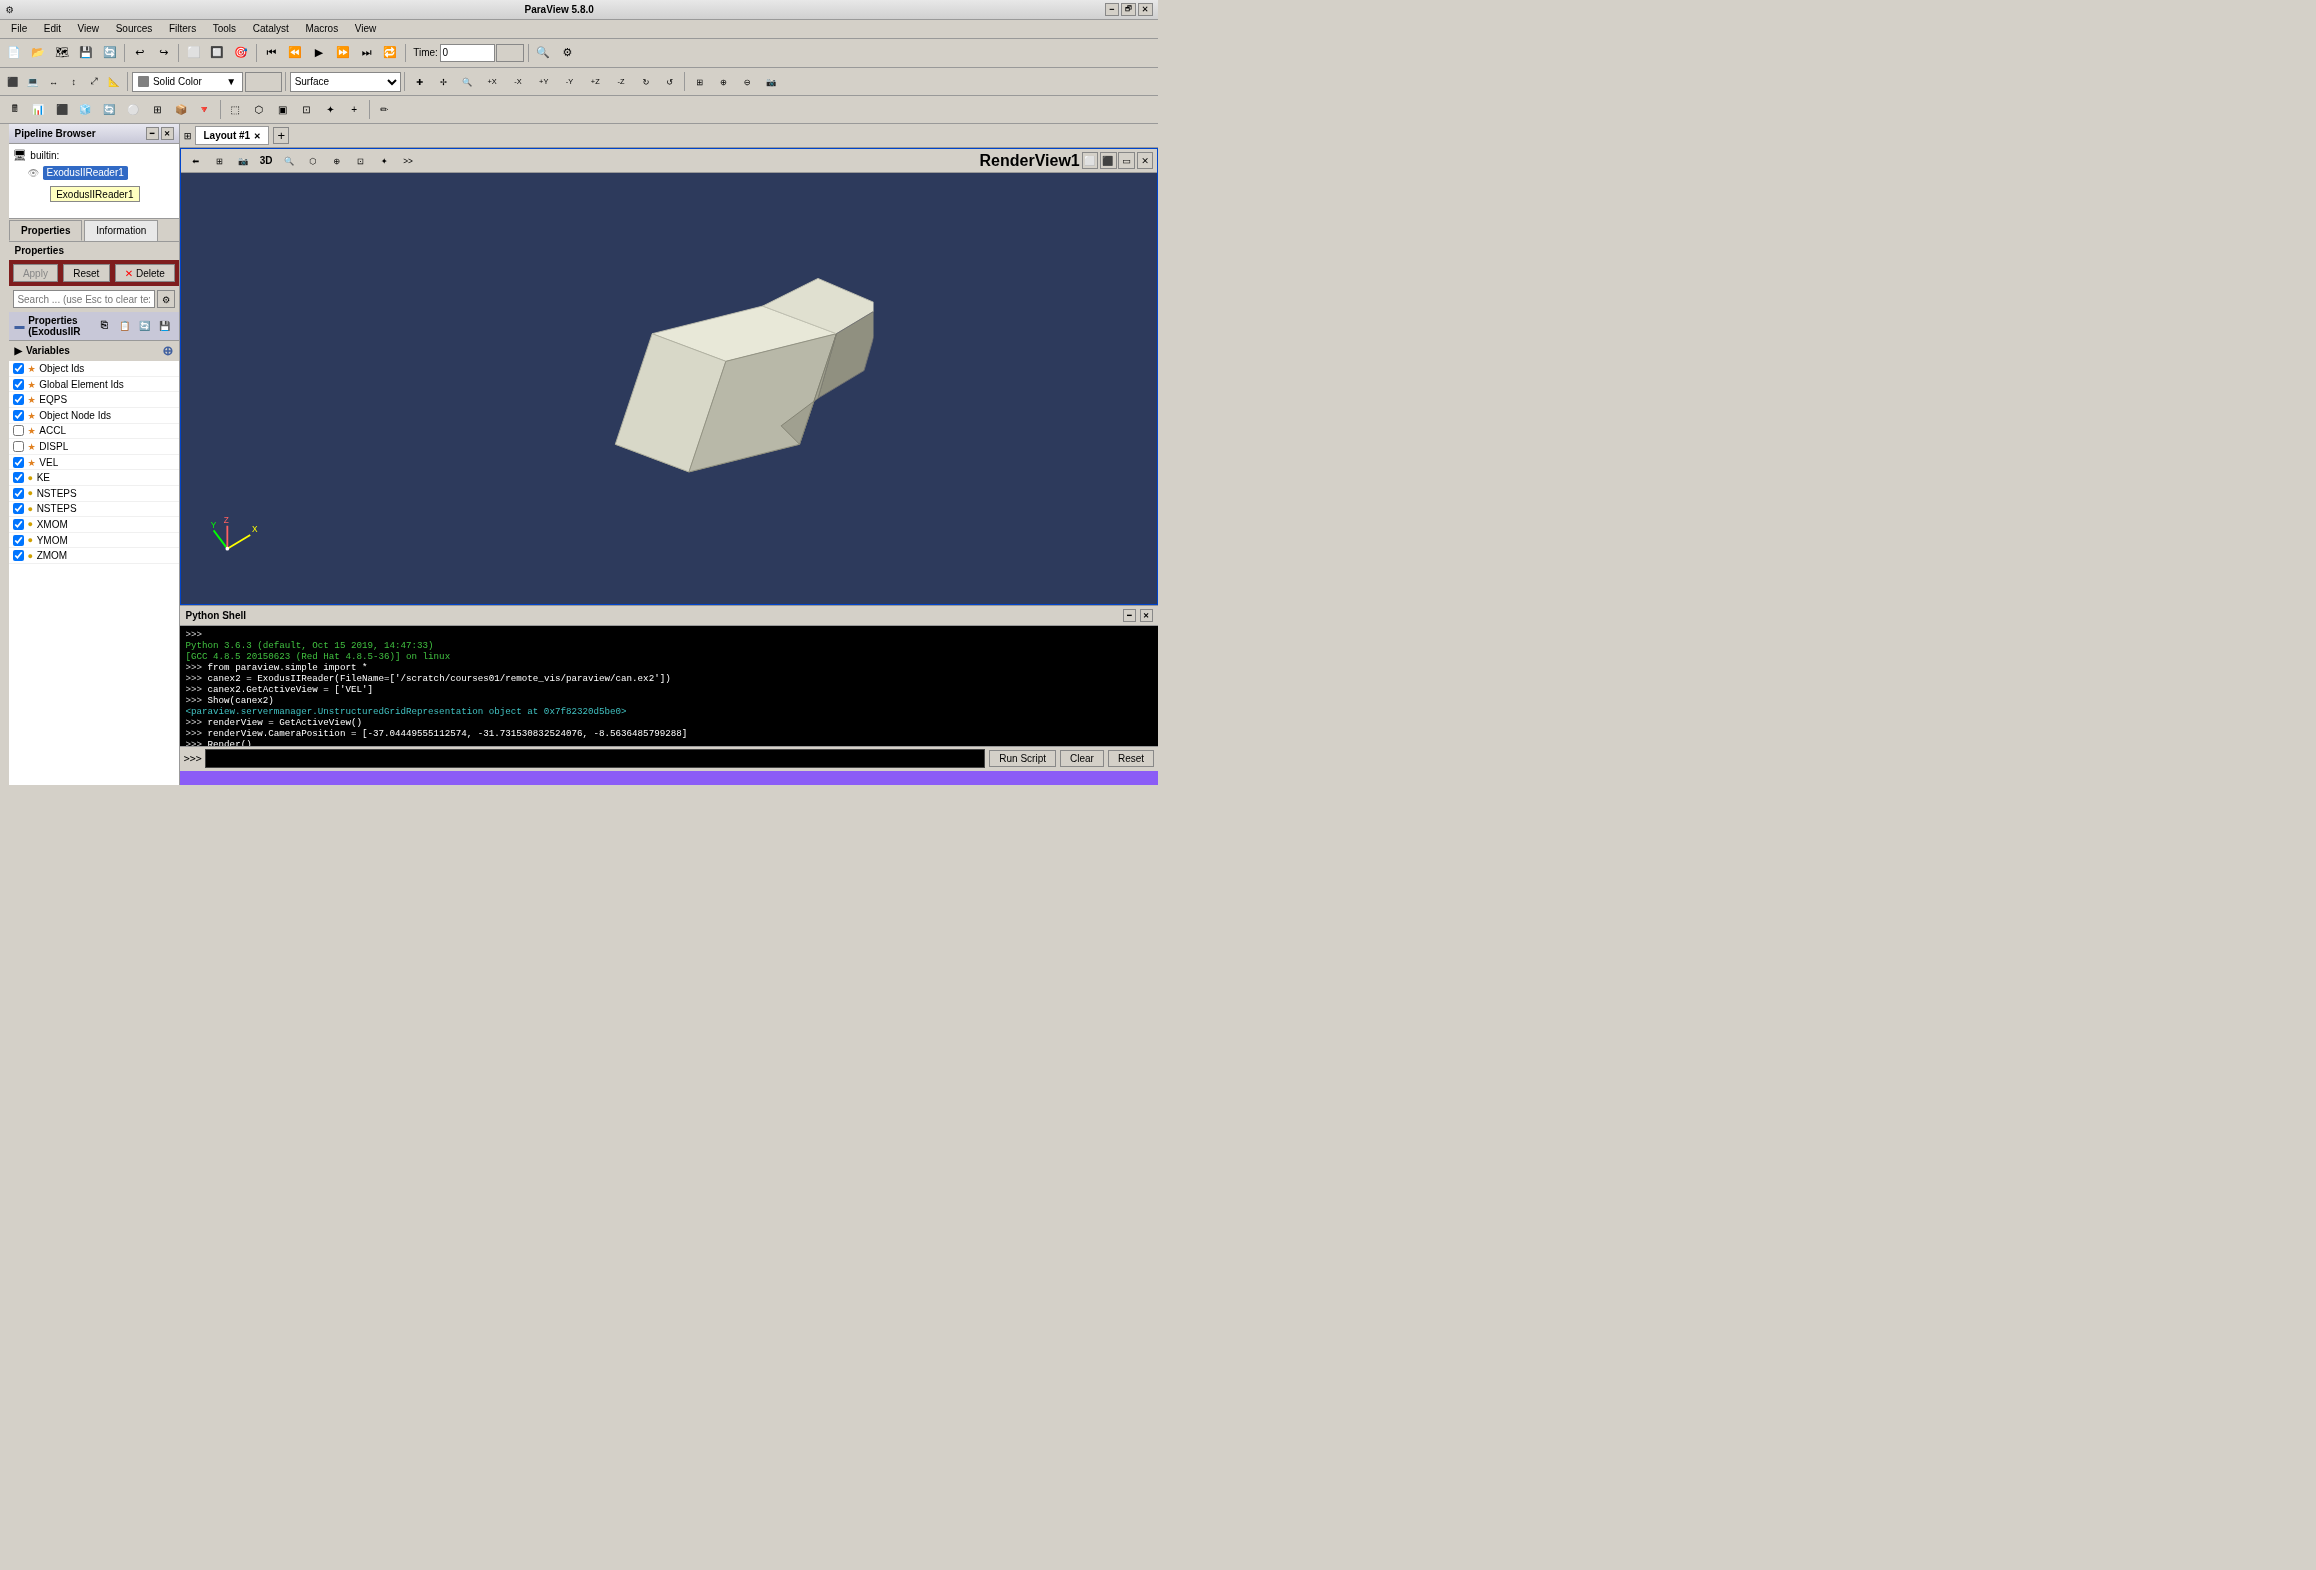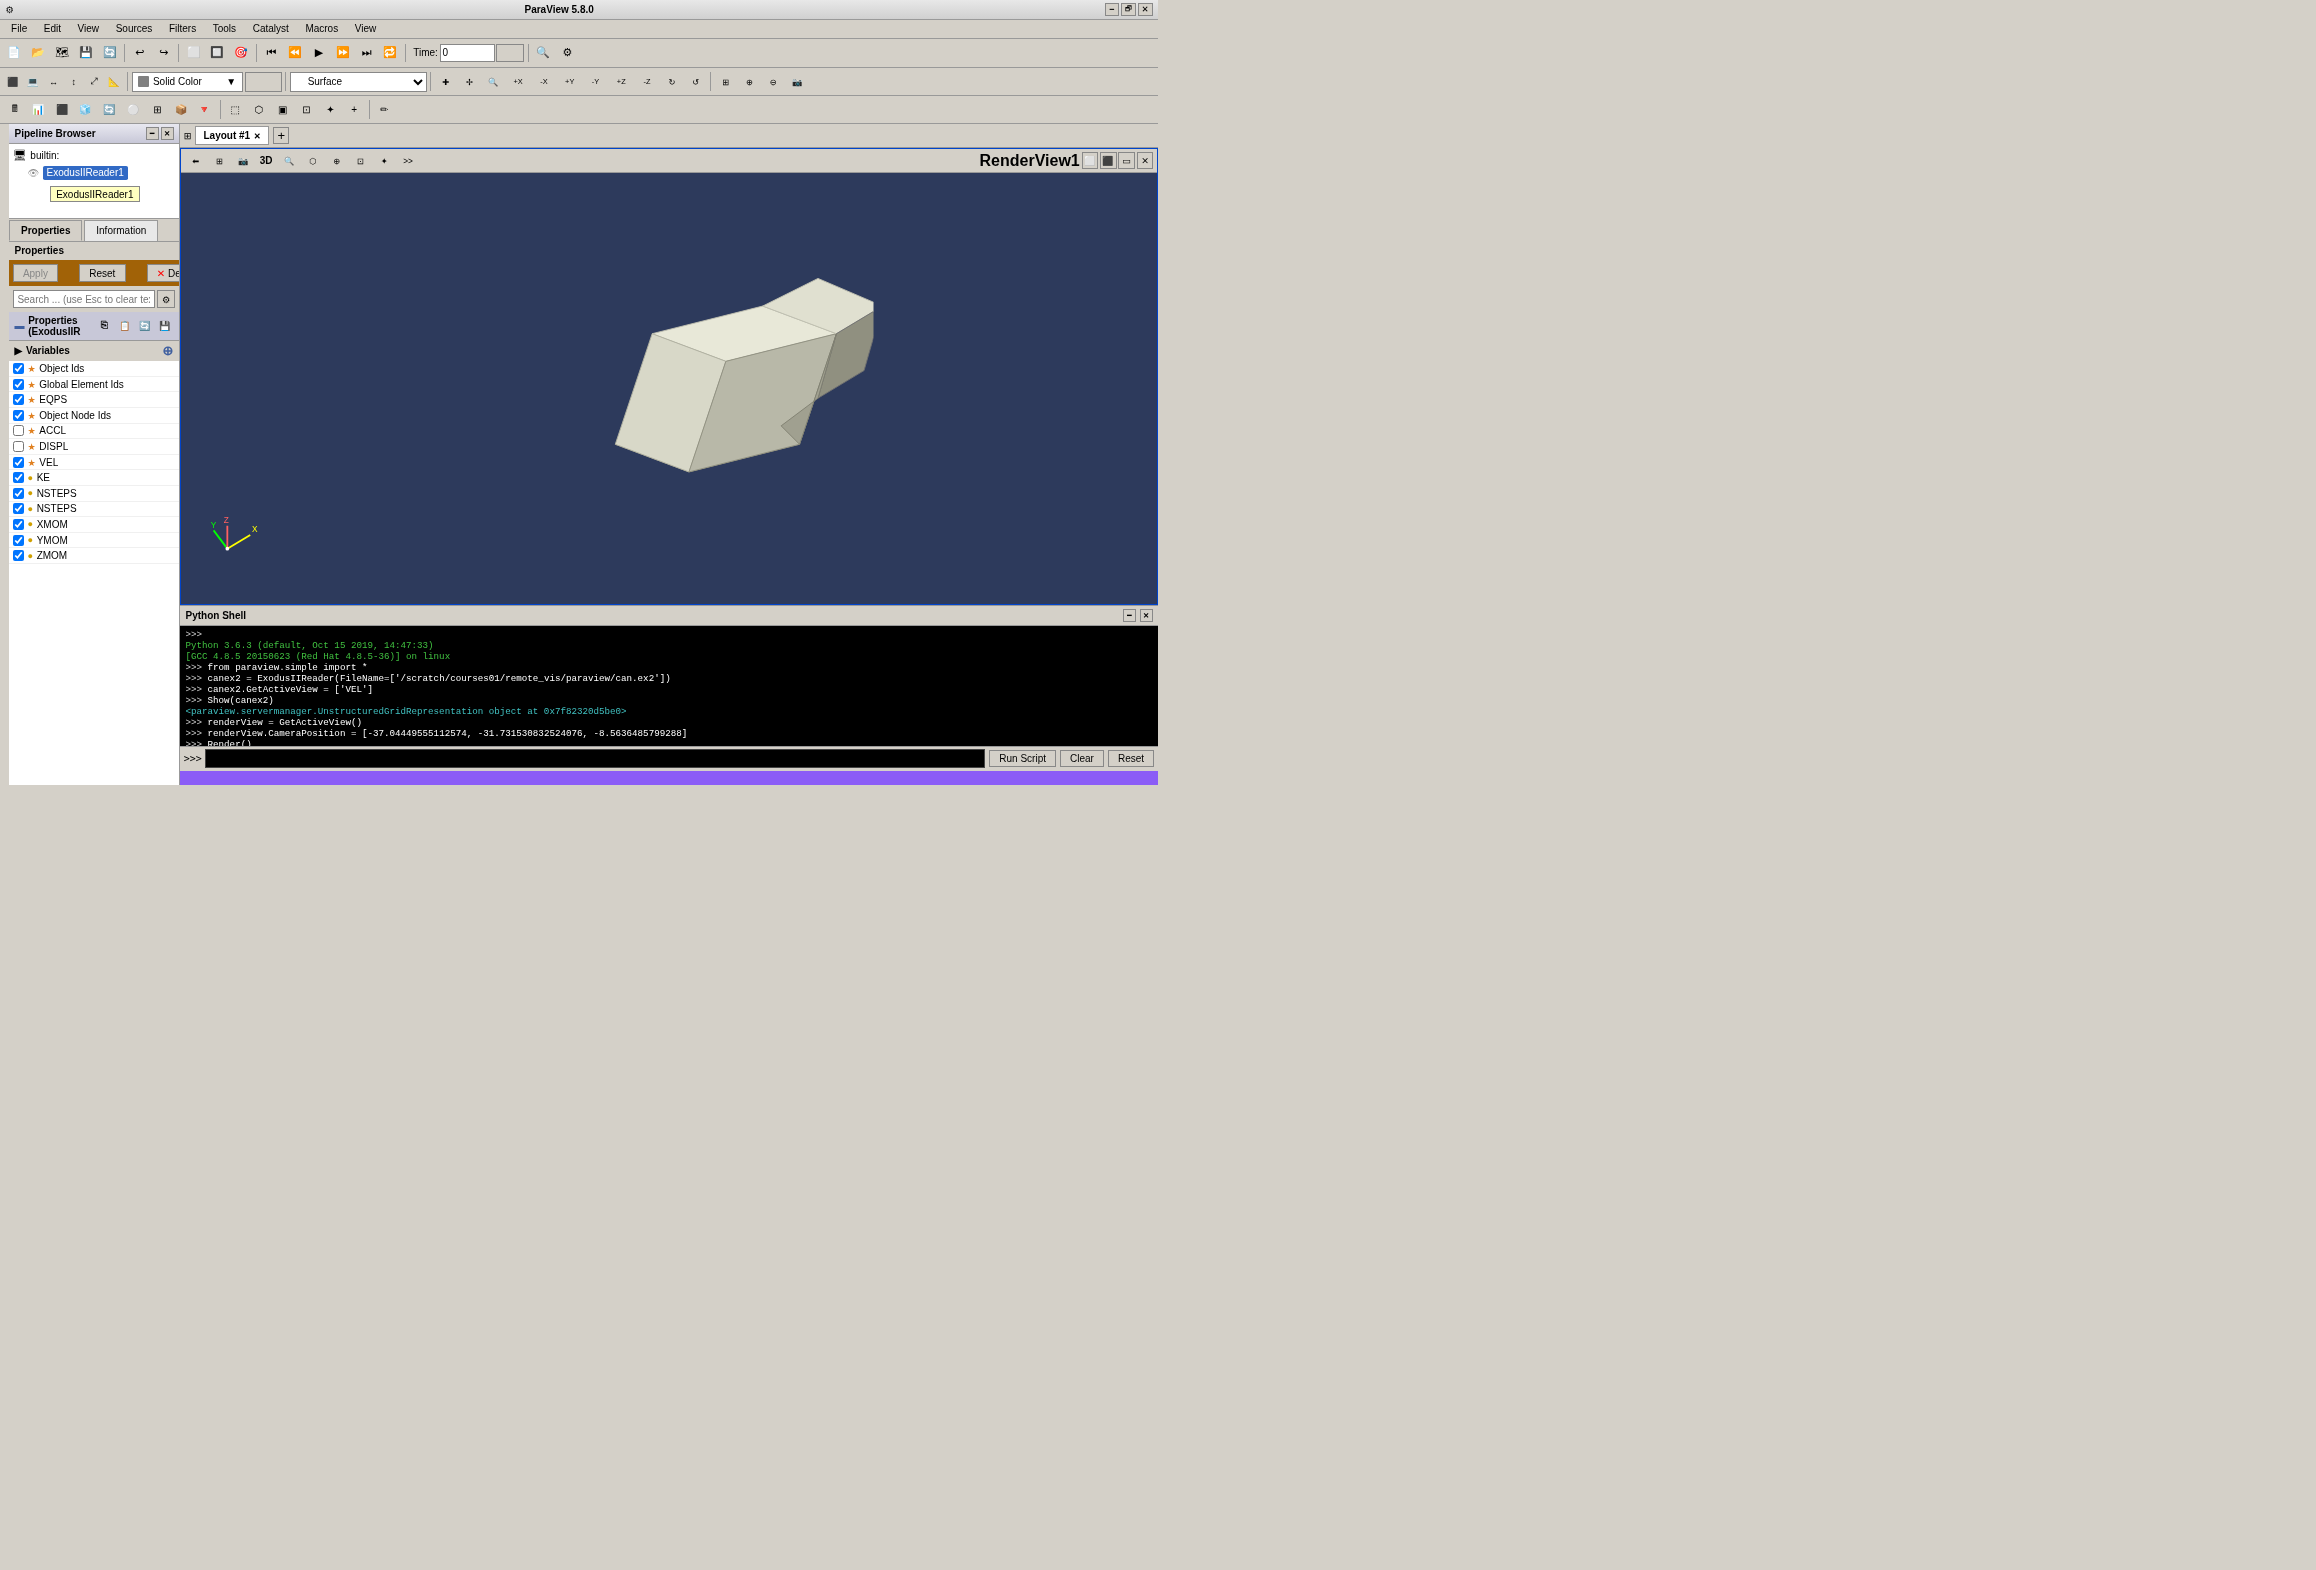--- a/index.html
+++ b/index.html
@@ -108,21 +108,21 @@
     .color-dot { width: 11px; height: 11px; border-radius: 0.9px; background: #808080; }
     .color-fill-area {
       width: 37px; height: 20px;
       border: 0.9px solid #888;
       background: #d4d0c8;
     }
     .surface-dropdown {
       height: 20px;
       background: white;
       border: 0.9px solid #888;
-      padding: 0 13px;
+      padding: 0 0;
       cursor: pointer;
       font-size: 10px;
       min-width: 92px;
     }
 
     
     .toolbar3 {
       background: #d4d0c8;
       border-bottom: 0.9px solid #999;
       height: 28px;
@@ -239,22 +239,22 @@
     }
     .props-title {
       font-weight: bold;
       padding: 3.7px 5.5px;
       font-size: 10px;
     }
 
     .props-buttons {
       display: flex;
       padding: 3.7px;
-      gap: 21px;
-      background: #a16207;
+      gap: 5px;
+      background: #7f1d1d;
     }
     .props-btn {
       padding: 2.8px 9.2px;
       background: #d4d0c8;
       border: 0.9px solid #888;
       cursor: pointer;
       font-size: 10px;
       display: flex; align-items: center; gap: 2.8px;
     }
     .props-btn.disabled { color: #888; cursor: default; }

